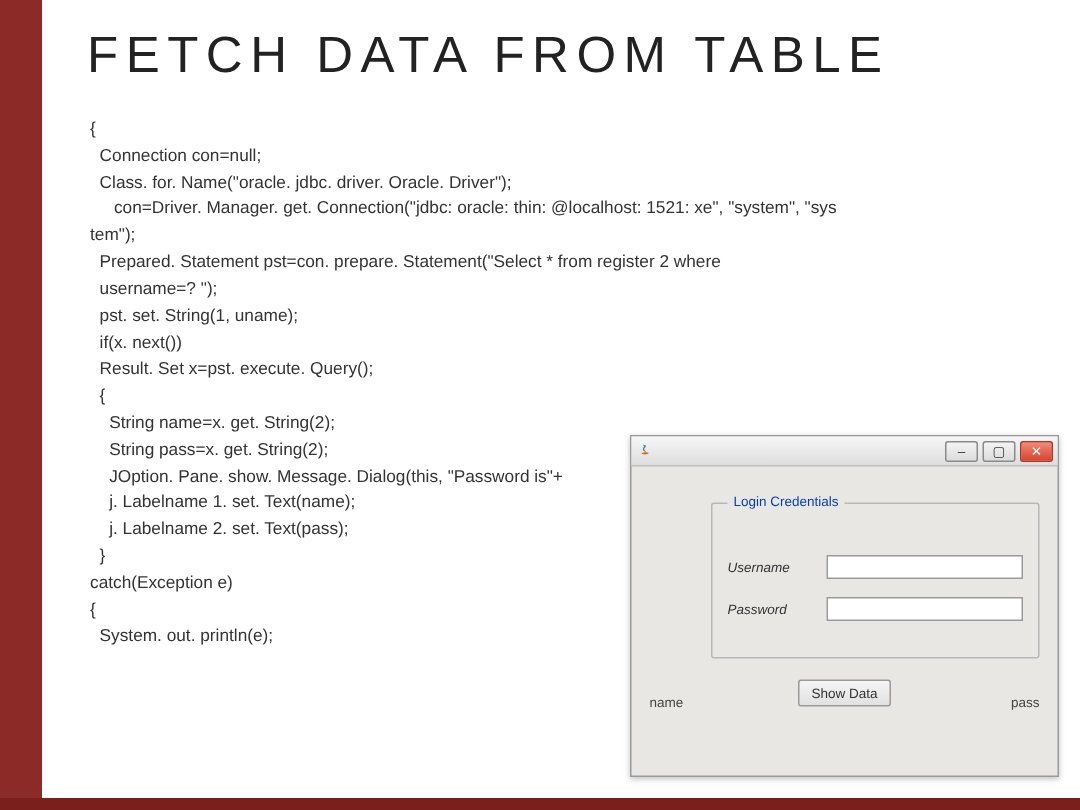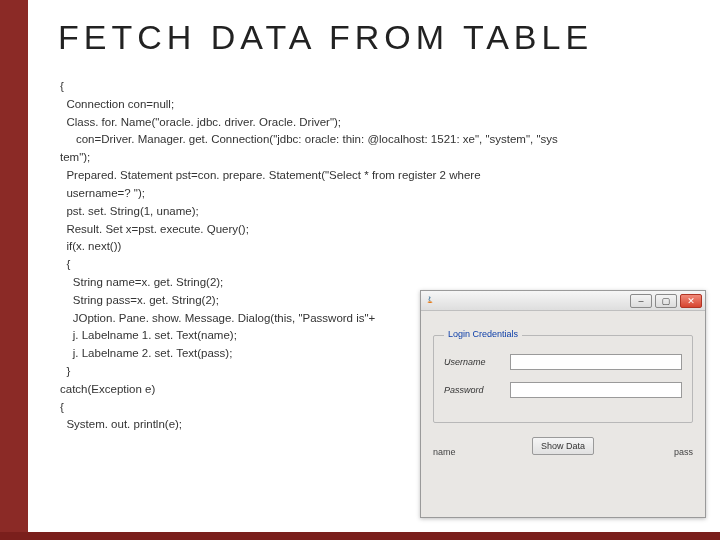--- a/index.html
+++ b/index.html
@@ -12,21 +12,21 @@
   .code div { white-space:pre; }
   
   .app { position:absolute; right:14px; top:290px; width:286px; height:228px; background:#e9e7e4; border:1px solid #9a9a9a; box-shadow:0 1px 4px rgba(0,0,0,.25); font-size:9px; color:#333; }
   .titlebar { height:20px; background:linear-gradient(#f6f6f6,#dedede); border-bottom:1px solid #bfbfbf; display:flex; align-items:center; padding:0 3px; }
   .java-icon { width:12px; height:12px; margin-right:4px; display:inline-flex; align-items:center; justify-content:center; }
   .java-icon svg { width:12px; height:12px; }
   .winbtns { margin-left:auto; display:flex; gap:3px; }
   .winbtn { width:22px; height:14px; border:1px solid #8a8a8a; border-radius:2px; background:linear-gradient(#f4f4f4,#dcdcdc); display:flex; align-items:center; justify-content:center; font-size:9px; }
   .winbtn.close { background:linear-gradient(#f18a7a,#d64530); color:#fff; border-color:#b03525; }
   .panel-area { position:relative; padding:10px 12px 8px; }
-  .group { position:relative; border:1px solid #b8b8b8; border-radius:2px; margin-top:14px; padding:18px 10px 12px; background:#e9e7e4; }
+  .group { position:relative; border:1px solid #b8b8b8; border-radius:2px; margin-top:14px; padding:34px 10px 12px; background:#e9e7e4;margin-left:41px; }
   .group-title { position:absolute; top:-7px; left:10px; background:#e9e7e4; padding:0 4px; color:#0b3da8; font-size:9px; }
   .row { display:flex; align-items:center; gap:10px; margin-bottom:12px;font-style:italic; }
   .lbl { width:56px; }
   .tf { flex:1; height:16px; background:#fff; border:1px solid #9a9a9a; }
   .btnrow { display:flex; gap:14px; justify-content:center; margin-top:10px; }
   .btn { height:18px; padding:0 8px; background:linear-gradient(#f5f5f5,#e1e1e1); border:1px solid #9a9a9a; border-radius:2px; display:inline-flex; align-items:center; font-size:9px; }
   .center { text-align:center; }
   .bottom-lbls { position:absolute; left:12px; right:12px; bottom:6px; display:flex; justify-content:space-between; font-size:9px; color:#444; }
 </style>
 </head>
@@ -40,22 +40,22 @@
 
   <div class="code">
     <div>{</div>
     <div>  Connection con=null;</div>
     <div>  Class. for. Name("oracle. jdbc. driver. Oracle. Driver");</div>
     <div>     con=Driver. Manager. get. Connection("jdbc: oracle: thin: @localhost: 1521: xe", "system", "sys</div>
     <div>tem");</div>
     <div>  Prepared. Statement pst=con. prepare. Statement("Select * from register 2 where</div>
     <div>  username=? ");</div>
     <div>  pst. set. String(1, uname);</div>
+    <div>  if(x. next())</div>
     <div>  Result. Set x=pst. execute. Query();</div>
-    <div>  if(x. next())</div>
     <div>  {</div>
     <div>    String name=x. get. String(2);</div>
     <div>    String pass=x. get. String(2);</div>
     <div>    JOption. Pane. show. Message. Dialog(this, "Password is"+</div>
     <div>    j. Labelname 1. set. Text(name);</div>
     <div>    j. Labelname 2. set. Text(pass);</div>
     <div>  }</div>
     <div>catch(Exception e)</div>
     <div>{</div>
     <div>  System. out. println(e);</div>

